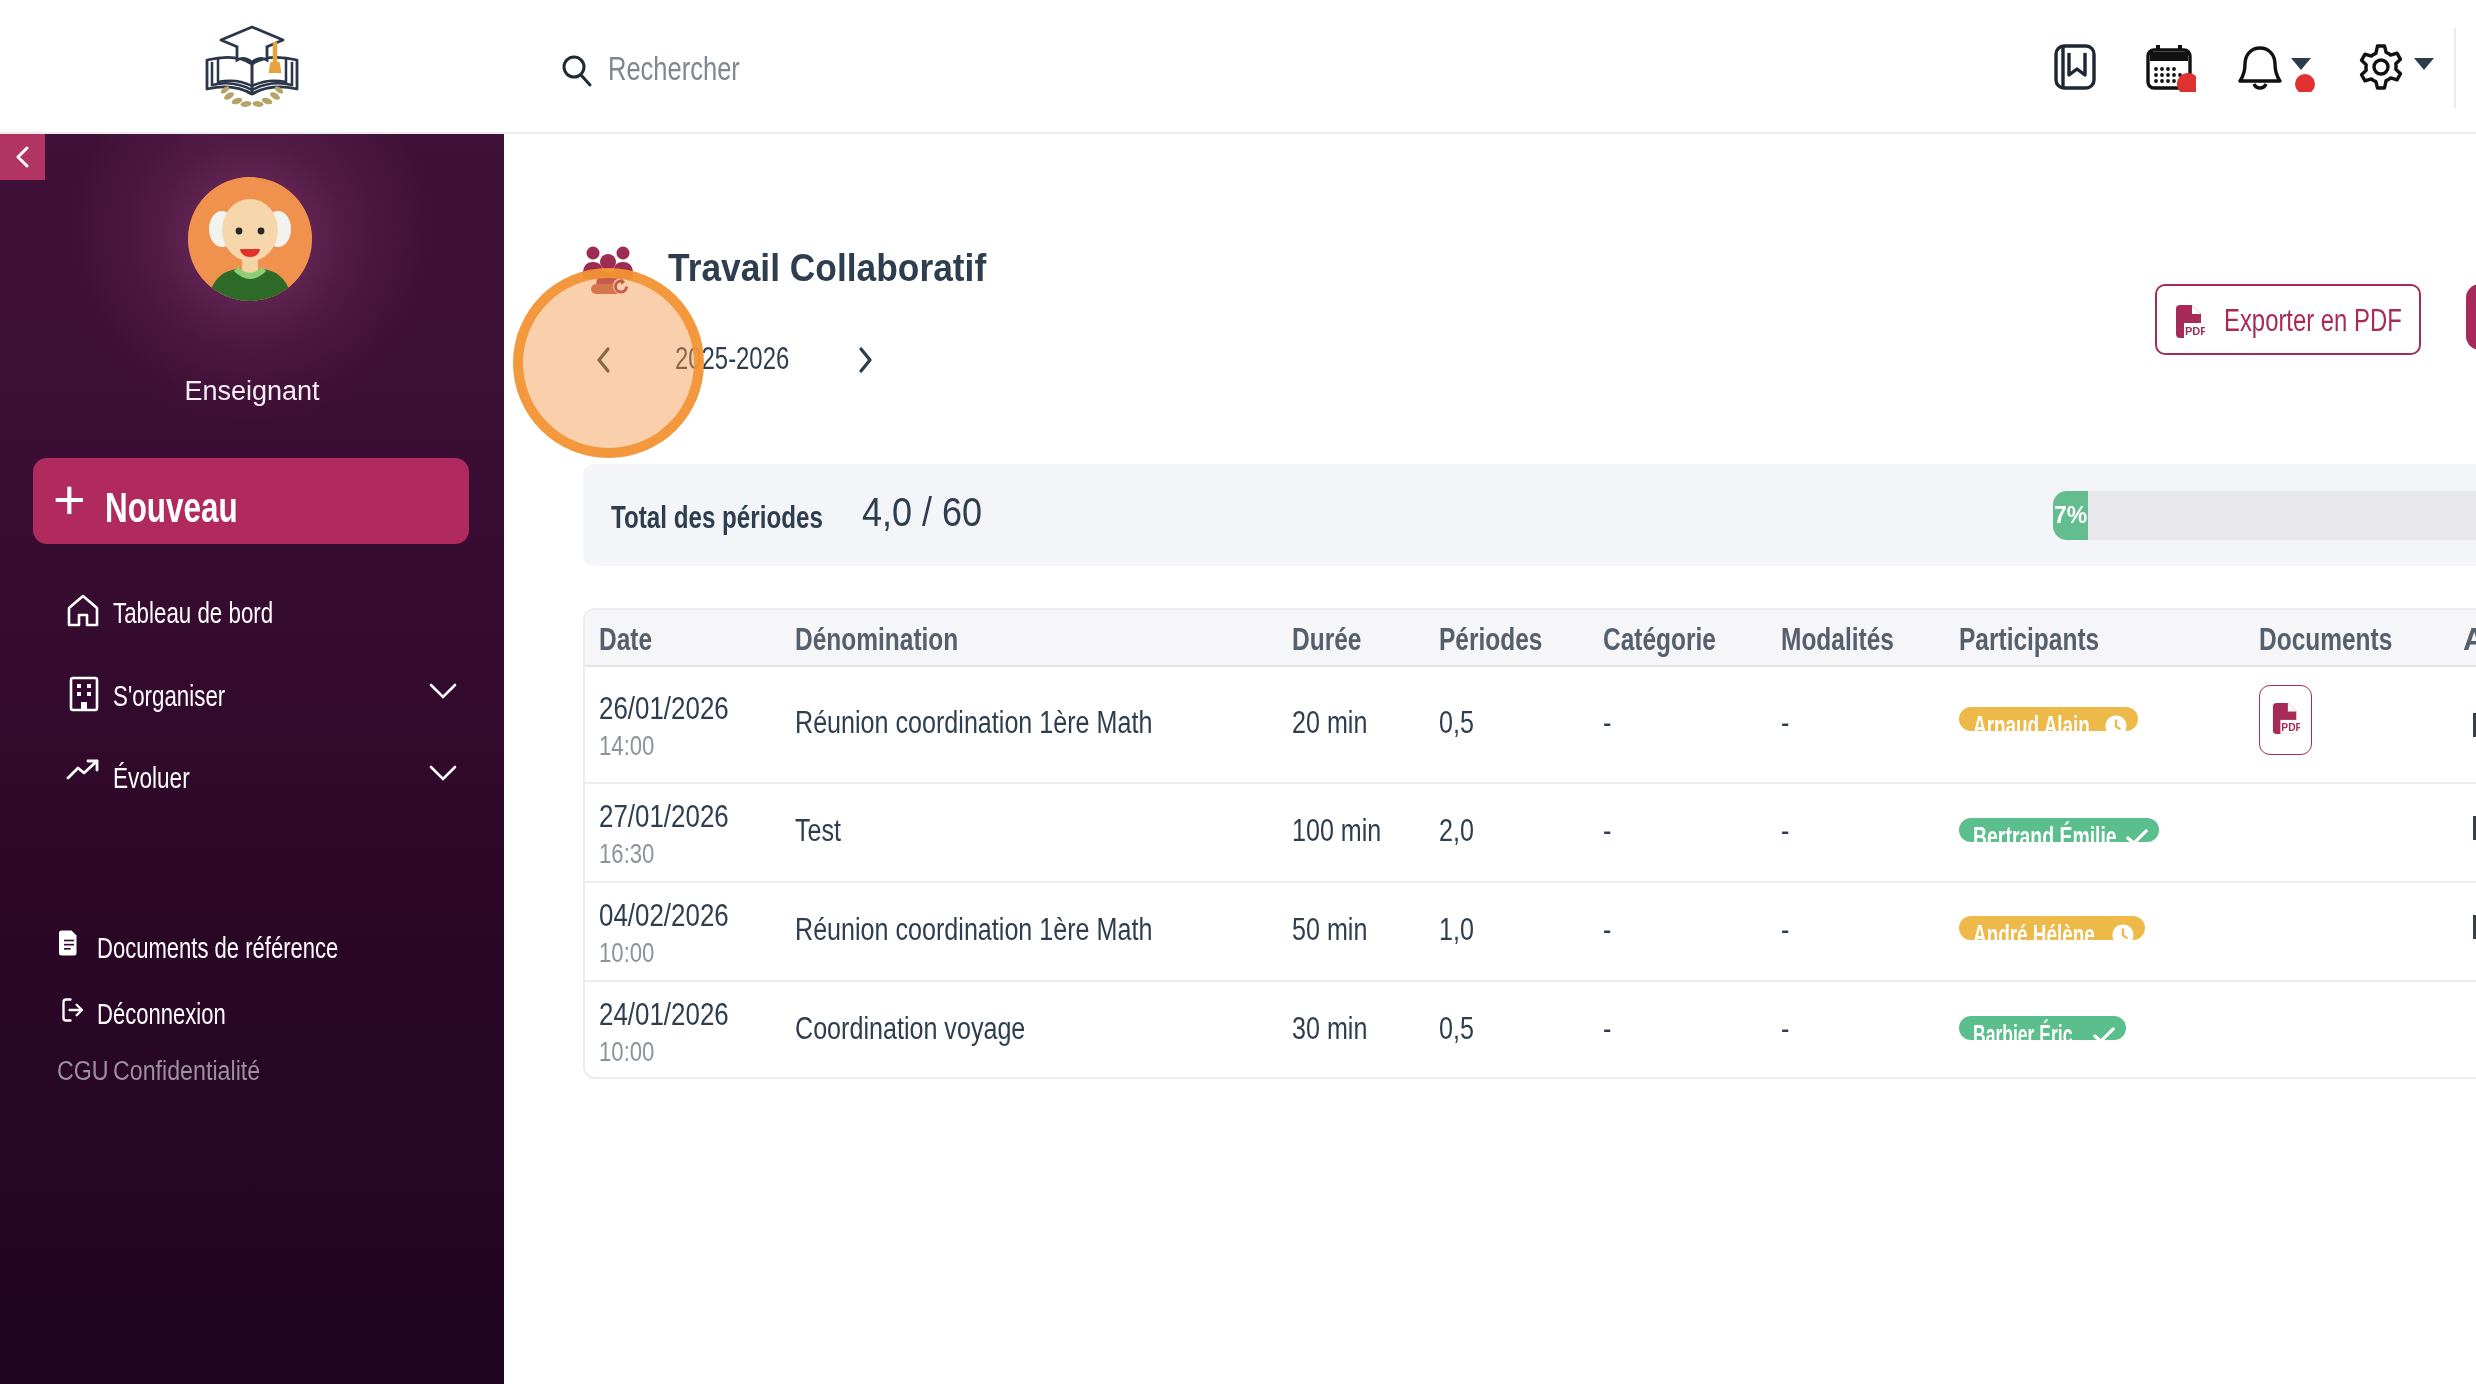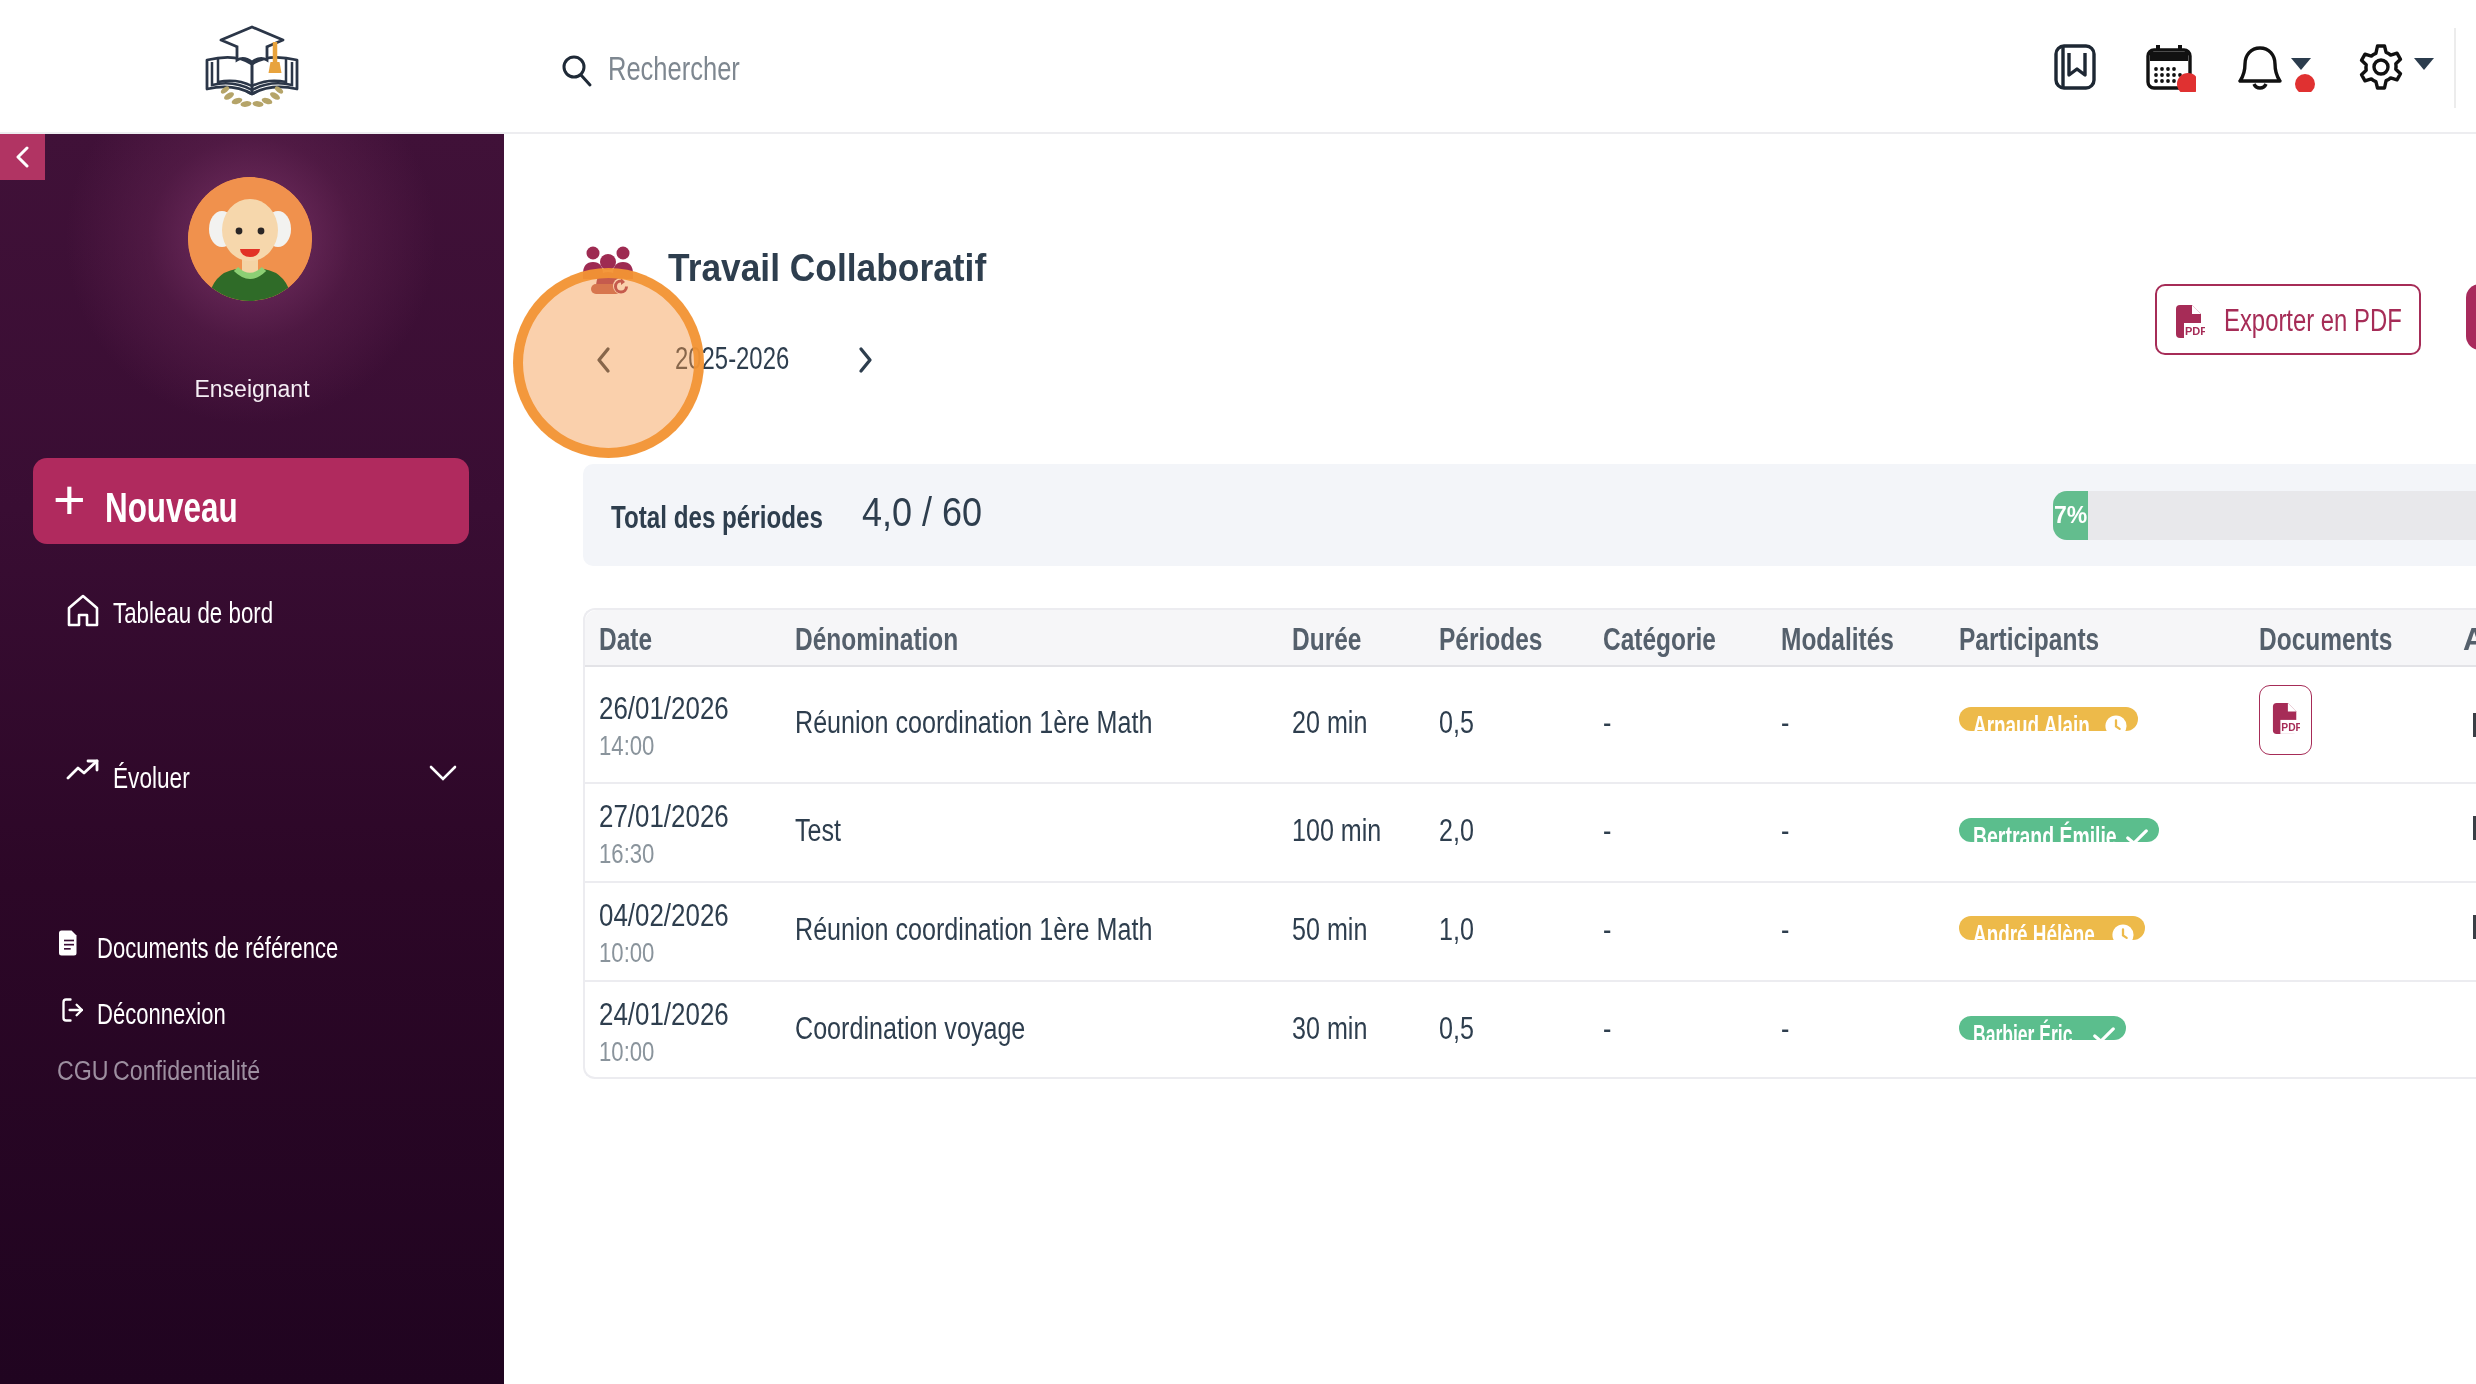--- a/index.html
+++ b/index.html
@@ -12,21 +12,21 @@
 .hicon { position:absolute; top:44px; }
 .vdiv { position:absolute; left:2454px; top:28px; width:2px; height:80px; background:#ececec; }
 
 .sidebar { position:absolute; left:0; top:134px; width:504px; height:1250px;
   background:radial-gradient(circle 185px at 251px 105px, rgba(134,58,112,0.8) 0%, rgba(110,42,90,0.35) 55%, rgba(110,42,90,0) 100%),
              linear-gradient(180deg,#401138 0%, #390d33 30%, #2c0727 60%, #200420 100%); z-index:4;}
 .collapse { position:absolute; left:0; top:0; width:45px; height:46px; background:#b13463; color:#fff; }
 .collapse svg { position:absolute; left:12px; top:12px; }
 .avatar { position:absolute; left:188px; top:43px; width:124px; height:124px; border-radius:50%; background:#f0914d; overflow:hidden; }
 .uname { position:absolute; left:0; top:196px; width:504px; text-align:center; color:#fff; font-size:29px; font-weight:bold; letter-spacing:0.5px; }
-.urole { position:absolute; left:0; top:242px; width:504px; text-align:center; color:#f5eef4; font-size:23px; }
+.urole { position:absolute; left:0; top:242px; width:504px; text-align:center; color:#f5eef4; font-size:27px; }
 .btn-new { position:absolute; left:33px; top:324px; width:436px; height:86px; background:#b02a5e; border-radius:14px; color:#fff; }
 .btn-new .plus { position:absolute; left:20px; top:9px; font-size:56px; font-weight:normal; }
 .btn-new .lbl { position:absolute; left:72px; top:25px; font-size:43px; font-weight:bold; }
 .menu { position:absolute; left:0; width:504px; height:48px; color:#fff; font-size:29px; }
 .menu .ic { position:absolute; left:66px; top:4px; }
 .menu .t { position:absolute; left:113px; top:8px; }
 .menu .chev { position:absolute; left:428px; top:10px; }
 .cgu { position:absolute; left:0px; top:922px; color:#9d8fa0; font-size:27px; width:504px; height:36px; }
 
 .main { position:absolute; left:504px; top:134px; width:1972px; height:1250px; background:#fff; }
@@ -164,20 +164,36 @@
       <span class="plus">+</span>
       <span class="lbl cx" style="transform:scaleX(.73);">Nouveau</span>
     </div>
 
   <div class="menu" style="top:455px;">
     <svg class="ic" width="34" height="36" viewBox="0 0 34 36" fill="none" stroke="#fff" stroke-width="2.6" stroke-linejoin="round">
         <path d="M3 15 L17 3 L31 15 V32 H21 V22 H13 V32 H3 Z"></path>
       </svg>
     <span class="t cx" style="transform:scaleX(.77);">Tableau de bord</span>
   </div>
+  <div class="menu" style="top:538px;">
+    <svg class="ic" style="left:69px;" width="30" height="36" viewBox="0 0 30 36" fill="none" stroke="#fff" stroke-width="2.6">
+        <rect x="2" y="2" width="26" height="32" rx="2"></rect>
+        <g fill="#fff" stroke="none">
+          <rect x="8" y="8" width="4" height="4"></rect>
+          <rect x="18" y="8" width="4" height="4"></rect>
+          <rect x="8" y="16" width="4" height="4"></rect>
+          <rect x="18" y="16" width="4" height="4"></rect>
+          <rect x="12" y="26" width="6" height="8"></rect>
+        </g>
+      </svg>
+    <span class="t cx" style="transform:scaleX(.77);">S'organiser</span>
+    <svg class="chev" width="30" height="18" viewBox="0 0 30 18" fill="none" stroke="#fff" stroke-width="2.6" stroke-linecap="round">
+        <polyline points="3,3 15,15 27,3"></polyline>
+      </svg>
+  </div>
   <div class="menu" style="top:620px;">
     <svg class="ic" style="top:4px;" width="34" height="28" viewBox="0 0 34 28" fill="none" stroke="#fff" stroke-width="2.8" stroke-linecap="round" stroke-linejoin="round">
         <polyline points="2,20 12,10 18,15 31,3"></polyline>
         <polyline points="22,3 31,3 31,12"></polyline>
       </svg>
     <span class="t cx" style="transform:scaleX(.78);">Évoluer</span>
     <svg class="chev" width="30" height="18" viewBox="0 0 30 18" fill="none" stroke="#fff" stroke-width="2.6" stroke-linecap="round">
         <polyline points="3,3 15,15 27,3"></polyline>
       </svg>
   </div>

